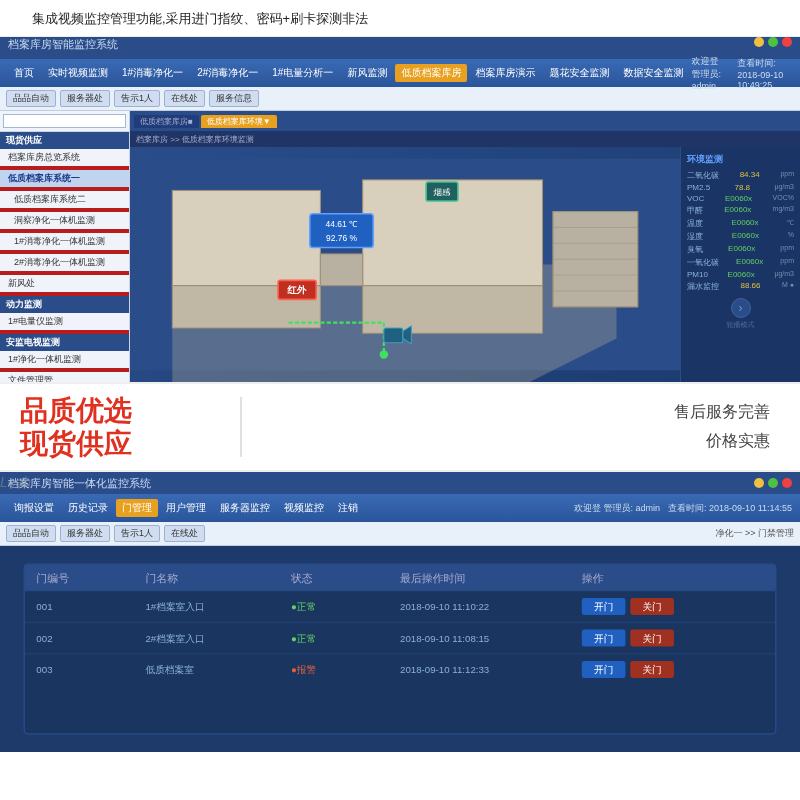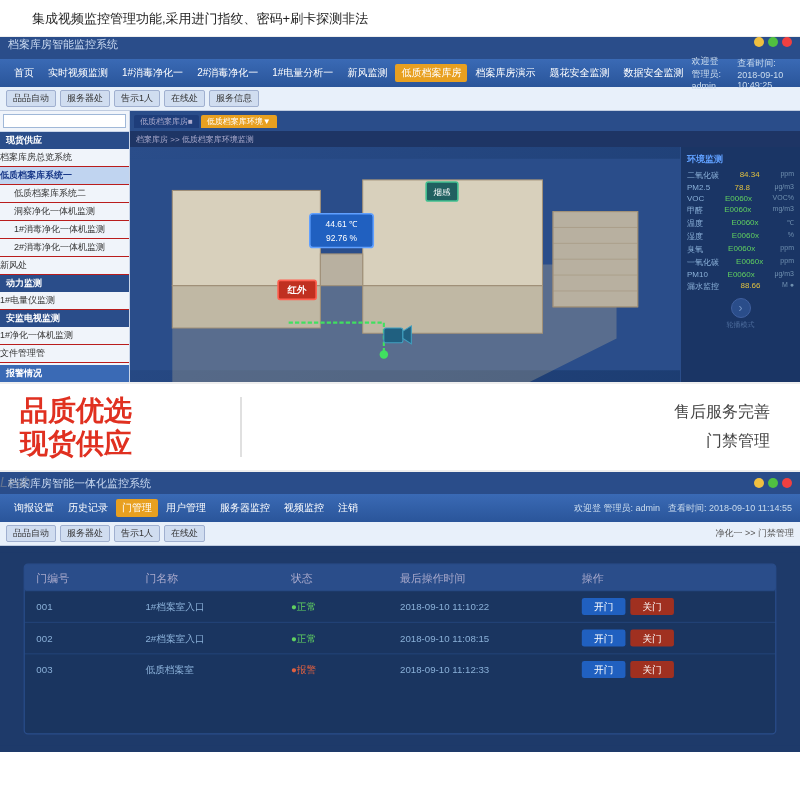--- a/index.html
+++ b/index.html
@@ -108,24 +108,24 @@
       font-size: 9px;
     }
     .sidebar-section-1 {
       background: #2a4d8a;
       color: #fff;
       padding: 2px 6px;
       font-size: 9px;
       font-weight: bold;
     }
     .sidebar-item-1 {
-      padding: 2px 0;
+      padding: 2px 8px;
       color: #333;
       cursor: pointer;
-      border-bottom: 1px solid #b91c1c;
+      border-bottom: 4px solid #b91c1c;
     }
     .sidebar-item-active-1 {
       background: #c0d4f0;
       color: #1a3a8a;
       font-weight: bold;
     }
     .sidebar-sub-1 { padding-left: 14px; }
 
     
     .sidebar-search {
@@ -545,21 +545,21 @@
   </div>
 
   <div class="middle-banner">
     <div class="banner-left">
       <p>品质优选</p>
       <p>现货供应</p>
     </div>
     <div class="banner-divider"></div>
     <div class="banner-right">
       <p>售后服务完善</p>
-      <p>门禁管理</p>
+      <p>价格实惠</p>
     </div>
   </div>
 
   <div class="screenshot-2">
 
     <div class="title-bar-2">
       <span>档案库房智能一体化监控系统</span>
       <div class="title-bar-controls">
         <span class="btn-min"></span>
         <span class="btn-max"></span>

